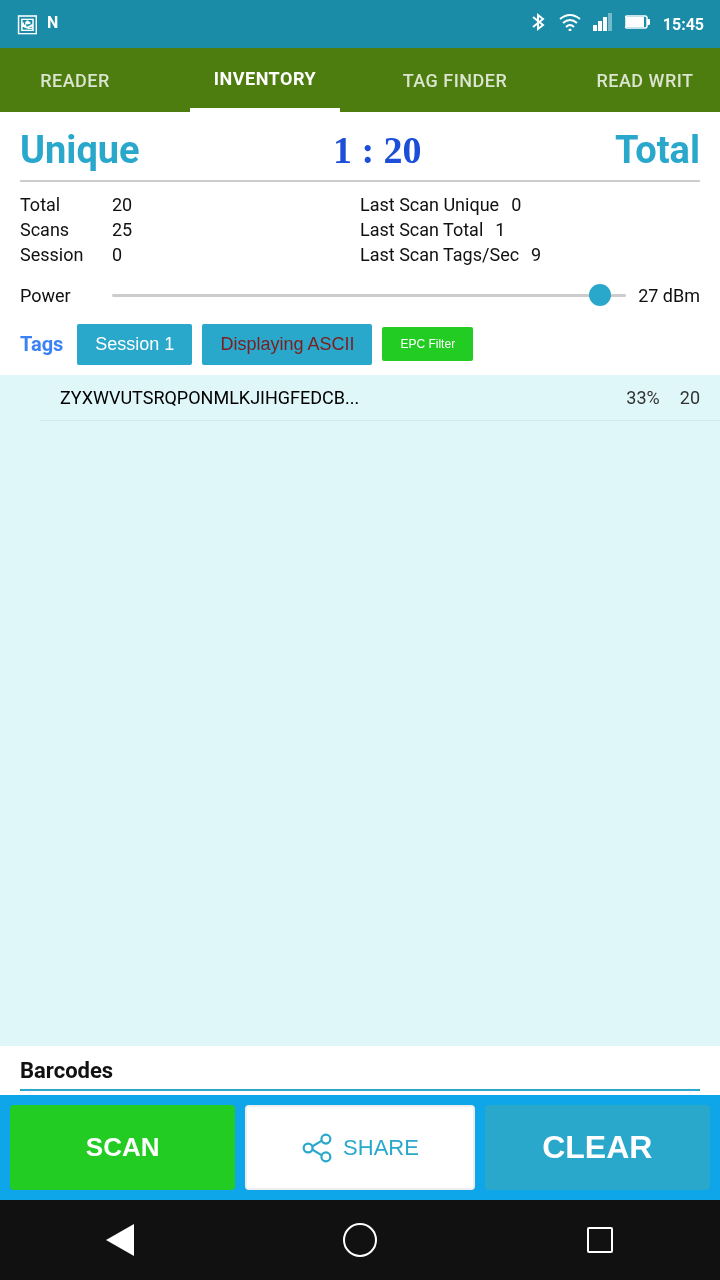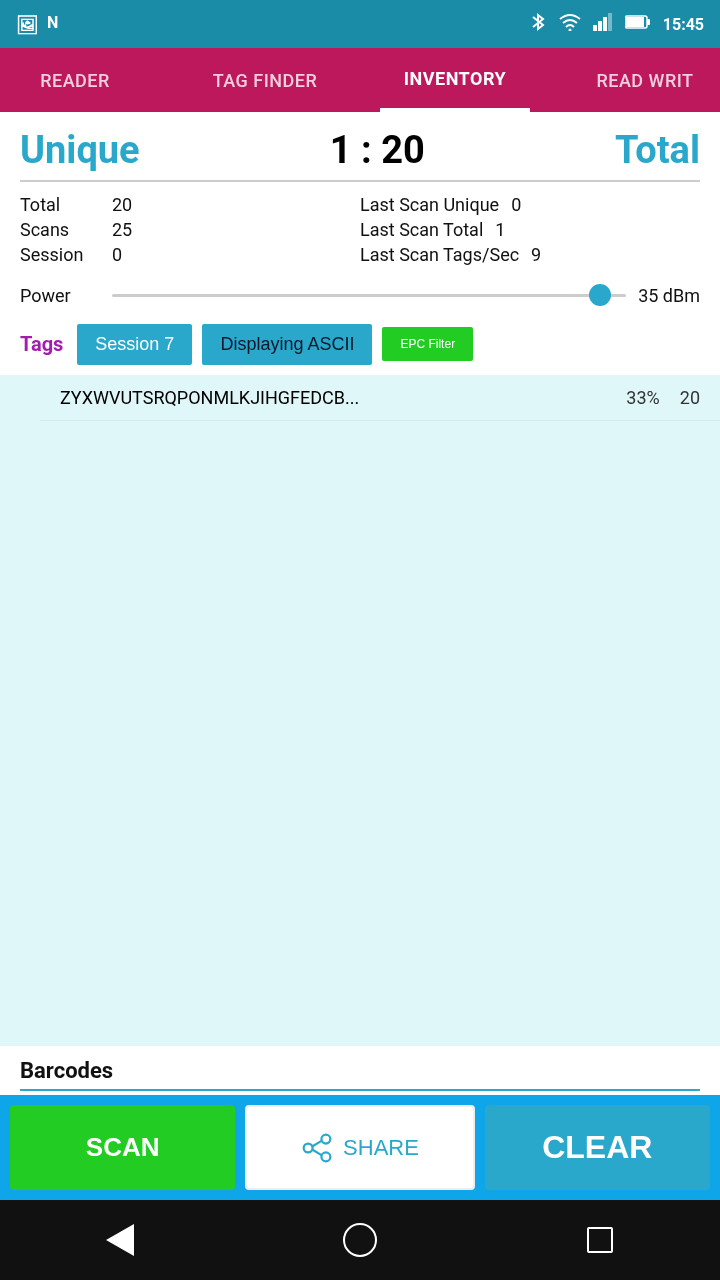--- a/index.html
+++ b/index.html
@@ -35,21 +35,21 @@
       display: flex;
       align-items: center;
       gap: 12px;
     }
     .status-icon {
       font-size: 18px;
     }
 
     
     .tab-bar {
-      background: #be185d;
+      background: #4d7c0f;
       height: 64px;
       display: flex;
       align-items: stretch;
       flex-shrink: 0;
       gap: 40px;
     }
     .tab-item {
       display: flex;
       align-items: center;
       justify-content: center;
@@ -84,23 +84,24 @@
       align-items: center;
       justify-content: space-between;
     }
     .stats-unique {
       color: #29a8cc;
       font-size: 38px;
       font-weight: bold;
       text-align: center;
     }
     .stats-ratio {
-      color: #000000;
+      color: #1d4ed8;
       font-size: 38px;
       font-weight: bold;
+      font-family: Liberation Serif, serif;
     }
     .stats-total-label {
       color: #29a8cc;
       font-size: 38px;
       font-weight: bold;
     }
 
     .divider {
       height: 1.5px;
       background: #ccc;
@@ -175,36 +176,36 @@
     .tags-row {
       display: flex;
       align-items: center;
       padding: 10px 20px;
       gap: 10px;
       flex-wrap: nowrap;
     }
     .tags-label {
       font-size: 20px;
       font-weight: bold;
-      color: #a21caf;
+      color: #3b82f6;
       margin-right: 4px;
     }
     .btn-session {
       background: #29a8cc;
       color: white;
       border: none;
       padding: 10px 18px;
       font-size: 18px;
       font-weight: 500;
       cursor: pointer;
       border-radius: 2px;
     }
     .btn-ascii {
       background: #29a8cc;
-      color: #0f172a;
+      color: #7f1d1d;
       border: none;
       padding: 10px 18px;
       font-size: 18px;
       font-weight: 500;
       cursor: pointer;
       border-radius: 2px;
     }
     .btn-epc {
       background: #22cc22;
       color: white;
@@ -393,22 +394,22 @@
           <rect x="1" y="3" width="18" height="10" fill="white"></rect>
           <rect x="22" y="5" width="3" height="6" rx="1" fill="white"></rect>
         </svg>
     </span>
     <span>15:45</span>
   </div>
 </div>
 
 <div class="tab-bar">
   <div class="tab-item">READER</div>
+  <div class="tab-item active">INVENTORY</div>
   <div class="tab-item">TAG FINDER</div>
-  <div class="tab-item active">INVENTORY</div>
   <div class="tab-item">READ WRIT</div>
 </div>
 
 <div class="main-content">
 
   <div class="stats-header">
     <span class="stats-unique">Unique</span>
     <span class="stats-ratio">1 : 20</span>
     <span class="stats-total-label">Total</span>
   </div>
@@ -444,26 +445,26 @@
       <span class="stat-value">9</span>
     </div>
   </div>
 
   <div class="power-row">
     <span class="power-label">Power</span>
     <div class="power-slider-container">
       <div class="power-track"></div>
       <div class="power-thumb" style="right: 0px; left: calc(95% - 11px);"></div>
     </div>
-    <span class="power-value">35 dBm</span>
+    <span class="power-value">27 dBm</span>
   </div>
 
   <div class="tags-row">
     <span class="tags-label">Tags</span>
-    <button class="btn-session">Session 7</button>
+    <button class="btn-session">Session 1</button>
     <button class="btn-ascii">Displaying ASCII</button>
     <button class="btn-epc">EPC Filter</button>
   </div>
 
   <div class="tag-list">
     <div class="tag-item">
       <span class="tag-code">ZYXWVUTSRQPONMLKJIHGFEDCB...</span>
       <span class="tag-percent">33%</span>
       <span class="tag-count">20</span>
     </div>

